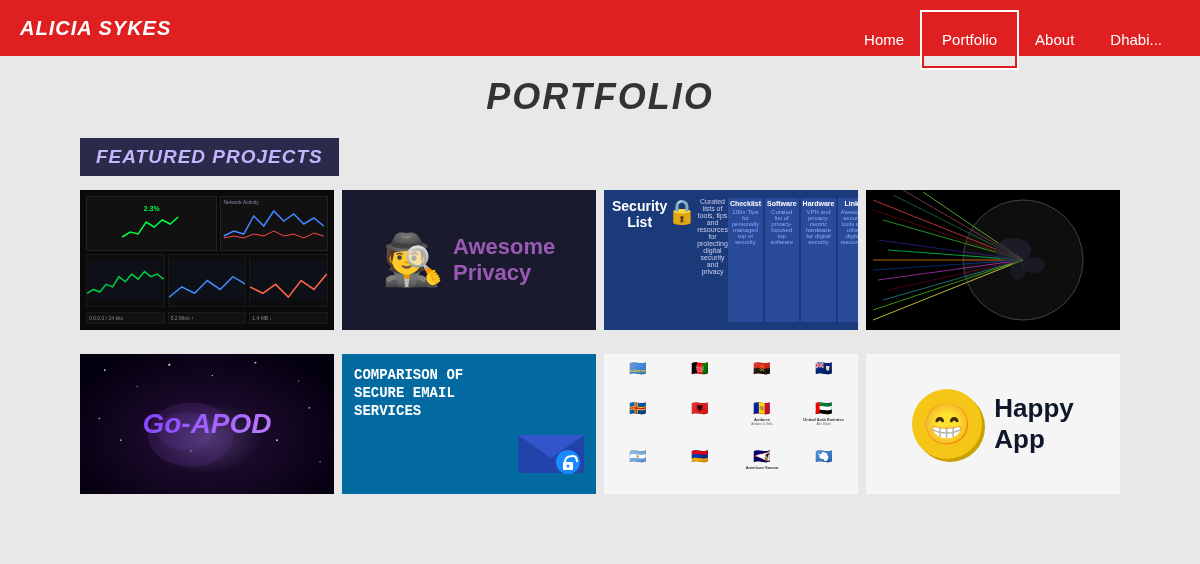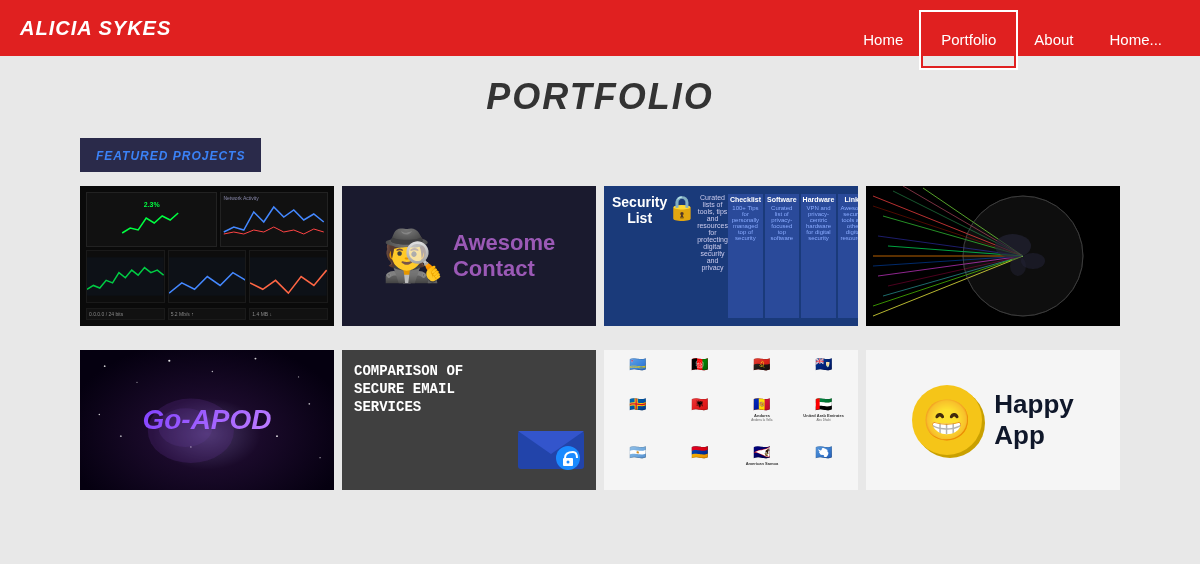--- a/index.html
+++ b/index.html
@@ -61,25 +61,25 @@
     }
 
     
     .section-header {
       background: #2a2a4a;
       display: inline-block;
       padding: 8px 16px;
       margin-bottom: 14px;
     }
     .section-header span {
-      color: #3b82f6;
+      color: #c4b5fd;
       font-family: 'Arial Black', Arial, sans-serif;
       font-weight: 900;
       font-style: italic;
-      font-size: 12px;
+      font-size: 19px;
       letter-spacing: 1px;
     }
 
     
     .projects-grid {
       display: grid;
       grid-template-columns: repeat(4, 1fr);
       gap: 8px;
       margin-bottom: 24px;
     }
@@ -244,21 +244,21 @@
       font-weight: 900;
       font-style: italic;
       background: linear-gradient(135deg, #8040ff, #c080ff);
       -webkit-background-clip: text;
       -webkit-text-fill-color: transparent;
       text-align: center;
     }
 
     
     .card-email {
-      background: #404040;
+      background: #0369a1;
       display: flex;
       flex-direction: column;
       align-items: flex-start;
       padding: 12px;
       position: relative;
       overflow: hidden;
     }
     .email-title {
       color: white;
       font-family: 'Courier New', monospace;
@@ -346,21 +346,21 @@
   </style>
 </head>
 <body>
 
 <header class="header">
   <div class="header-title">ALICIA SYKES</div>
   <nav class="nav">
     <span class="nav-item">Home</span>
     <span class="nav-item active">Portfolio</span>
     <span class="nav-item">About</span>
-    <span class="nav-item">Home...</span>
+    <span class="nav-item">Dhabi...</span>
   </nav>
 </header>
 
 <main class="main">
 
   <h1 class="page-title">PORTFOLIO</h1>
 
   <div class="section">
     <div class="section-header">
       <span>FEATURED PROJECTS</span>
@@ -409,21 +409,21 @@
           <div style="flex:1;background:#111;border:1px solid #1a1a1a;padding:2px;color:#888;font-size:5px;">0.0.0.0 / 24 bits</div>
           <div style="flex:1;background:#111;border:1px solid #1a1a1a;padding:2px;color:#888;font-size:5px;">5.2 Mb/s ↑</div>
           <div style="flex:1;background:#111;border:1px solid #1a1a1a;padding:2px;color:#888;font-size:5px;">1.4 MB ↓</div>
         </div>
       </div>
 
       <div class="project-card card-privacy">
         <div class="privacy-icon">🕵️</div>
         <div class="privacy-text">
           <span>Awesome</span><br>
-          <span>Contact</span>
+          <span>Privacy</span>
         </div>
       </div>
 
       <div class="project-card card-security">
         <div class="sec-title">Security List</div>
         <div class="sec-icon">🔒</div>
         <div class="sec-desc">Curated lists of tools, tips and resources for protecting digital security and privacy</div>
         <div class="sec-cols">
           <div class="sec-col">
             <div class="sec-col-title">Checklist</div>

